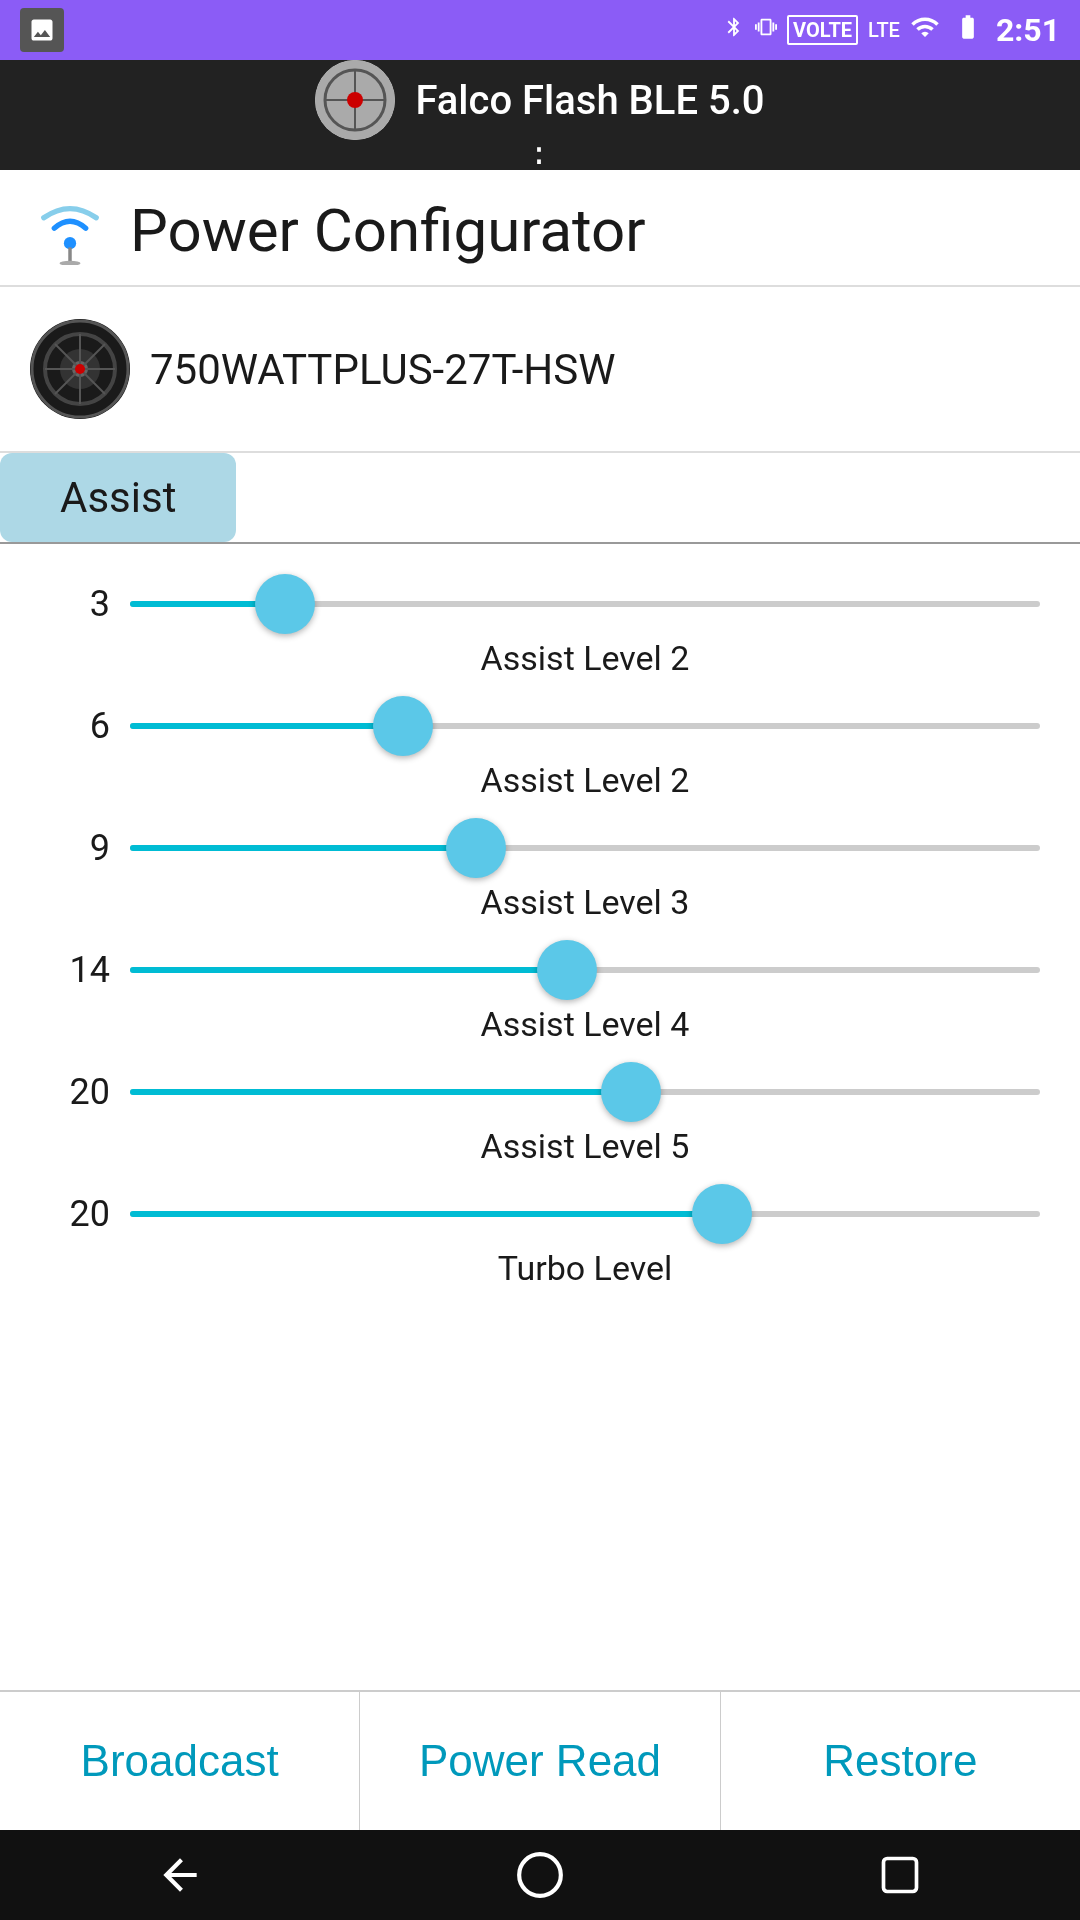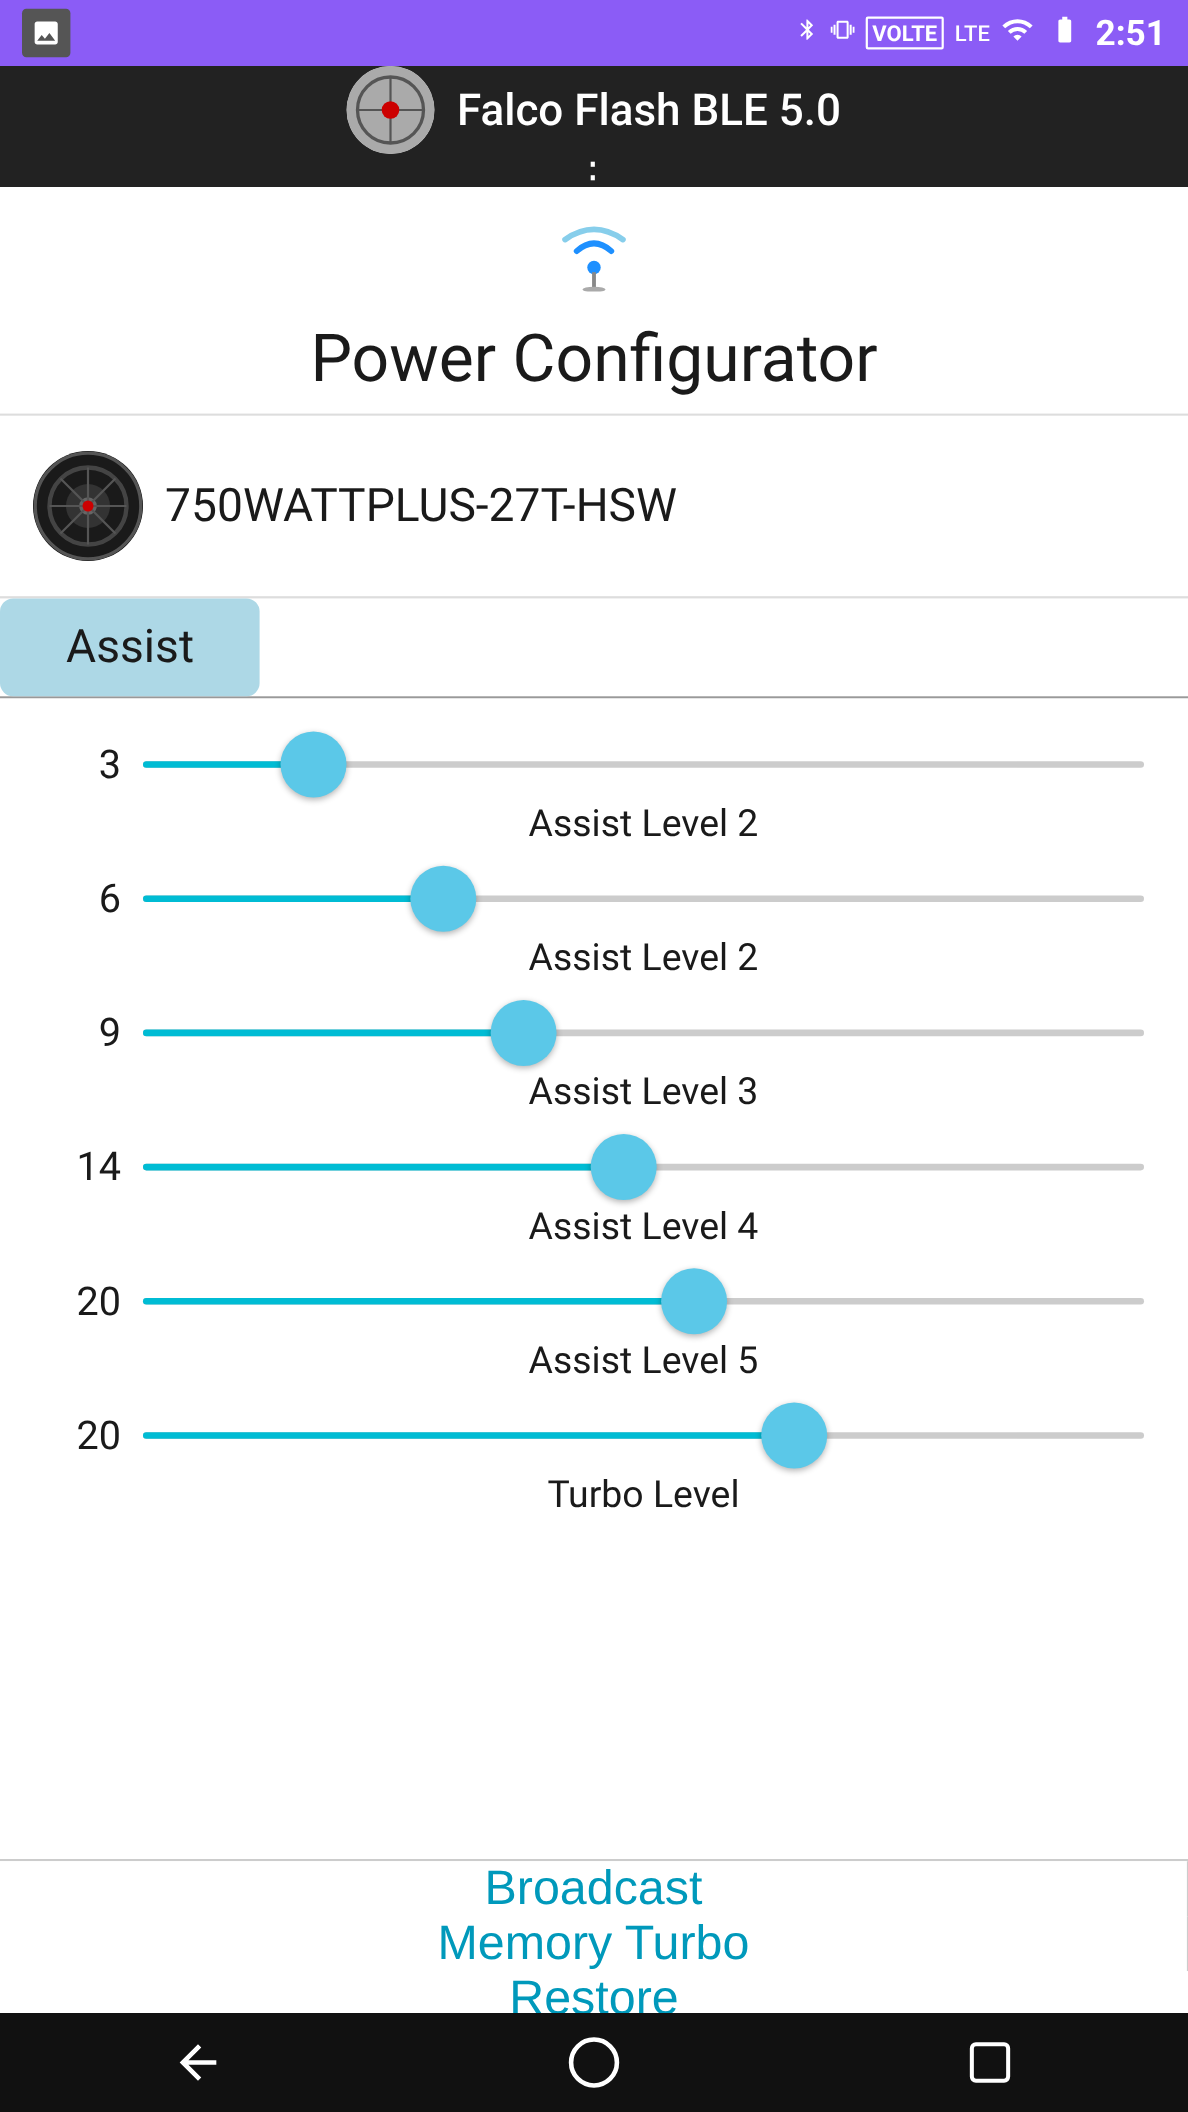--- a/index.html
+++ b/index.html
@@ -89,21 +89,20 @@
 
     
     .header-section {
       width: 100%;
       background: white;
       padding: 20px 30px 15px 30px;
       border-bottom: 2px solid #ddd;
       display: flex;
       align-items: center;
       gap: 20px;
-      flex-direction: column;
     }
     .wifi-icon-container {
       width: 80px;
       height: 80px;
       display: flex;
       align-items: center;
       justify-content: center;
     }
     .page-title {
       font-size: 60px;
@@ -228,21 +227,20 @@
 
     
     .bottom-buttons {
       position: absolute;
       bottom: 90px;
       left: 0;
       right: 0;
       height: 140px;
       display: flex;
       border-top: 2px solid #ccc;
-      flex-direction: column;
     }
 
     .bottom-btn {
       flex: 1;
       display: flex;
       align-items: center;
       justify-content: center;
       font-size: 44px;
       color: #0099bb;
       font-weight: 400;
@@ -444,21 +442,21 @@
         <div class="slider-thumb" style="left: 65%;"></div>
       </div>
     </div>
     <div class="slider-name-label">Turbo Level</div>
   </div>
 
 </div>
 
 <div class="bottom-buttons">
   <button class="bottom-btn">Broadcast</button>
-  <button class="bottom-btn">Memory Turbo</button>
+  <button class="bottom-btn">Power Read</button>
   <button class="bottom-btn">Restore</button>
 </div>
 
 <div class="nav-bar">
   <div class="nav-btn">
     <svg width="50" height="50" viewBox="0 0 24 24" fill="white">
       <path d="M20 11H7.83l5.59-5.59L12 4l-8 8 8 8 1.41-1.41L7.83 13H20v-2z"></path>
     </svg>
   </div>
   <div class="nav-btn">

